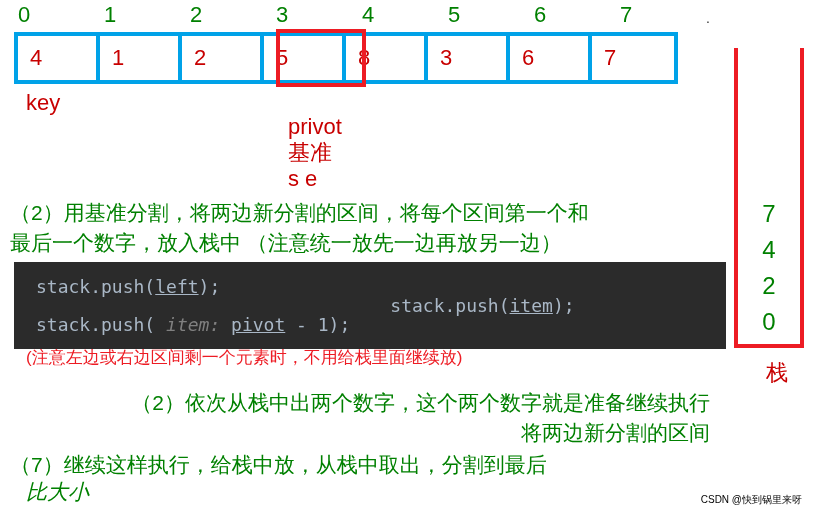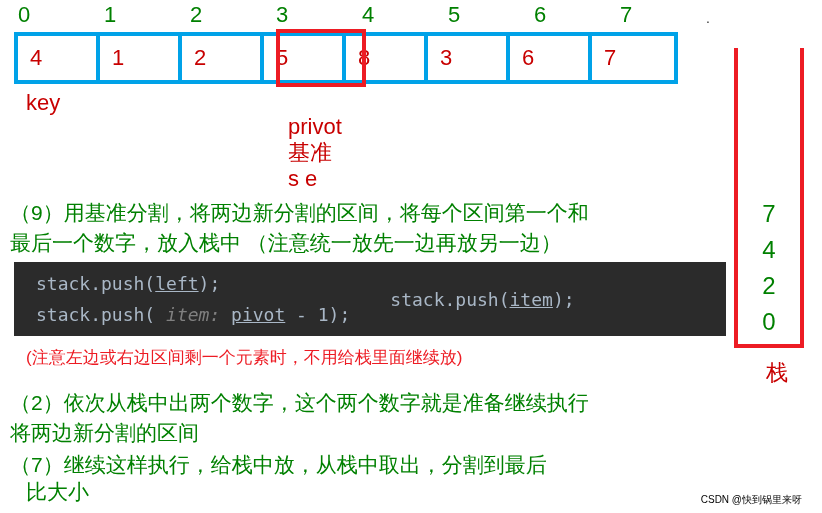--- a/index.html
+++ b/index.html
@@ -74,21 +74,21 @@
     color: #008000;
     font-size: 21px;
     line-height: 30px;
     width: 700px;
   }
   .code-block {
     position: absolute;
     top: 262px;
     left: 14px;
     width: 712px;
-    height: 74px;
+    height: 87px;
     background: #2b2b2b;
     color: #a9b7c6;
     font-family: "Consolas", monospace;
     font-size: 18px;
     padding: 6px 22px;
     display: flex;
     gap: 40px;
   }
   .code-col { display: flex; flex-direction: column; justify-content: space-around; }
   .code-block .item { color: #808080; font-style: italic; }
@@ -101,35 +101,37 @@
     font-size: 17px;
   }
   .step2 {
     position: absolute;
     top: 388px;
     left: 10px;
     color: #008000;
     font-size: 21px;
     line-height: 30px;
     width: 700px;
+    text-align: right;
   }
   .step3 {
     position: absolute;
     top: 450px;
     left: 10px;
     color: #008000;
     font-size: 21px;
     line-height: 30px;
   }
   .compare {
     position: absolute;
     top: 478px;
     left: 26px;
     color: #008000;
     font-size: 21px;
+    font-style: italic;
   }
   .watermark {
     position: absolute;
     bottom: 6px;
     right: 20px;
     color: #000000;
     font-size: 10px;
   }
   
   .stack {
@@ -190,21 +192,21 @@
 
 <div class="key-label">key</div>
 
 <div class="pivot-labels">
   <div>privot</div>
   <div>基准</div>
   <div>s e</div>
 </div>
 
 <div class="step1">
-  <div>（9）用基准分割，将两边新分割的区间，将每个区间第一个和</div>
+  <div>（2）用基准分割，将两边新分割的区间，将每个区间第一个和</div>
   <div>最后一个数字，放入栈中 （注意统一放先一边再放另一边）</div>
 </div>
 
 <div class="code-block">
   <div class="code-col">
     <div><span>stack.push(</span><span class="u">left</span><span>);</span></div>
     <div><span>stack.push( </span><span class="item">item: </span><span class="u">pivot</span><span> - 1);</span></div>
   </div>
   <div class="code-col">
     <div><span>stack.push(</span><span class="u">item</span><span>);</span></div>

